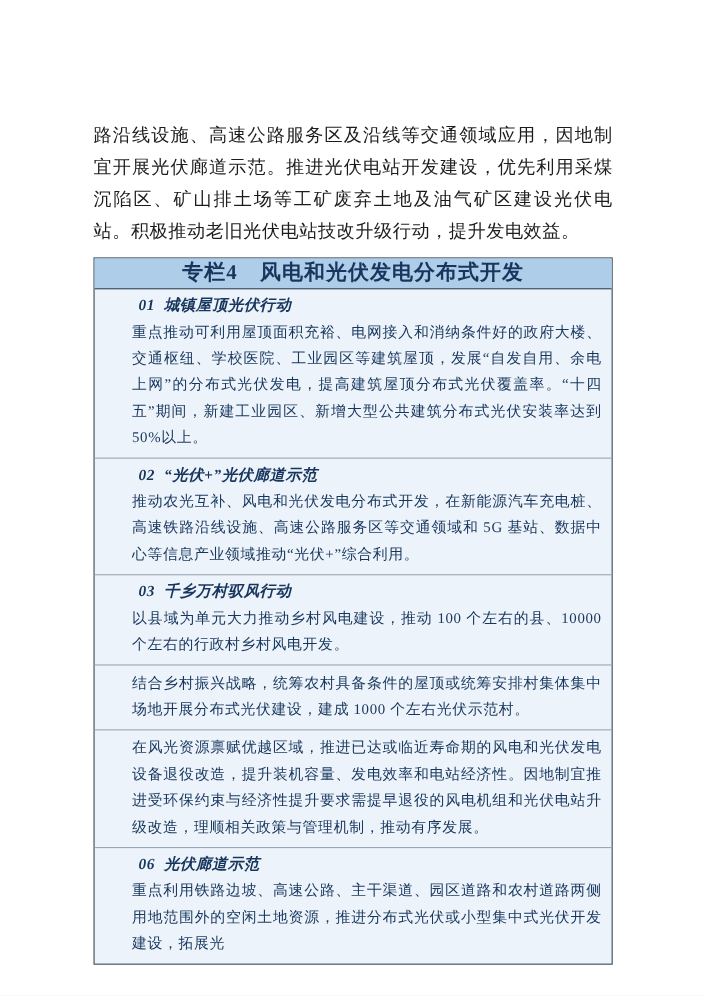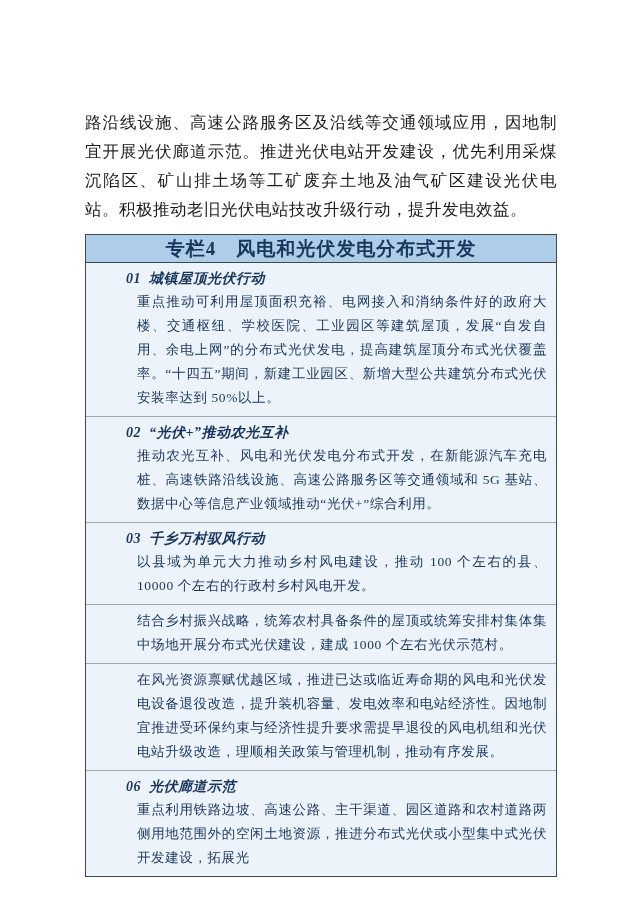--- a/index.html
+++ b/index.html
@@ -51,21 +51,21 @@
   .item-title{
     font-weight:bold;
     font-style:italic;
     font-size:14px;
     line-height:23px;
     letter-spacing:0.5px;
     margin-left:32px;
   }
   .item-num{margin-right:8px;}
   .item-text{
-    margin-left:43px;
+    margin-left:26px;
     font-size:13.5px;
     line-height:24px;
     letter-spacing:0.6px;
     text-align:justify;
     text-justify:inter-ideograph;
   }
 </style>
 </head>
 <body>
 
@@ -79,21 +79,21 @@
 
     <div class="item">
       <div class="item-title">
         <span class="item-num">01</span><span>城镇屋顶光伏行动</span>
       </div>
       <div class="item-text">重点推动可利用屋顶面积充裕、电网接入和消纳条件好的政府大楼、交通枢纽、学校医院、工业园区等建筑屋顶，发展“自发自用、余电上网”的分布式光伏发电，提高建筑屋顶分布式光伏覆盖率。“十四五”期间，新建工业园区、新增大型公共建筑分布式光伏安装率达到 50%以上。</div>
     </div>
 
     <div class="item">
       <div class="item-title">
-        <span class="item-num">02</span><span>“光伏+”推动农光互补</span>
+        <span class="item-num">02</span><span>“光伏+”光伏廊道示范</span>
       </div>
       <div class="item-text">推动农光互补、风电和光伏发电分布式开发，在新能源汽车充电桩、高速铁路沿线设施、高速公路服务区等交通领域和 5G 基站、数据中心等信息产业领域推动“光伏+”综合利用。</div>
     </div>
 
     <div class="item">
       <div class="item-title">
         <span class="item-num">03</span><span>千乡万村驭风行动</span>
       </div>
       <div class="item-text">以县域为单元大力推动乡村风电建设，推动 100 个左右的县、10000 个左右的行政村乡村风电开发。</div>
     </div>

